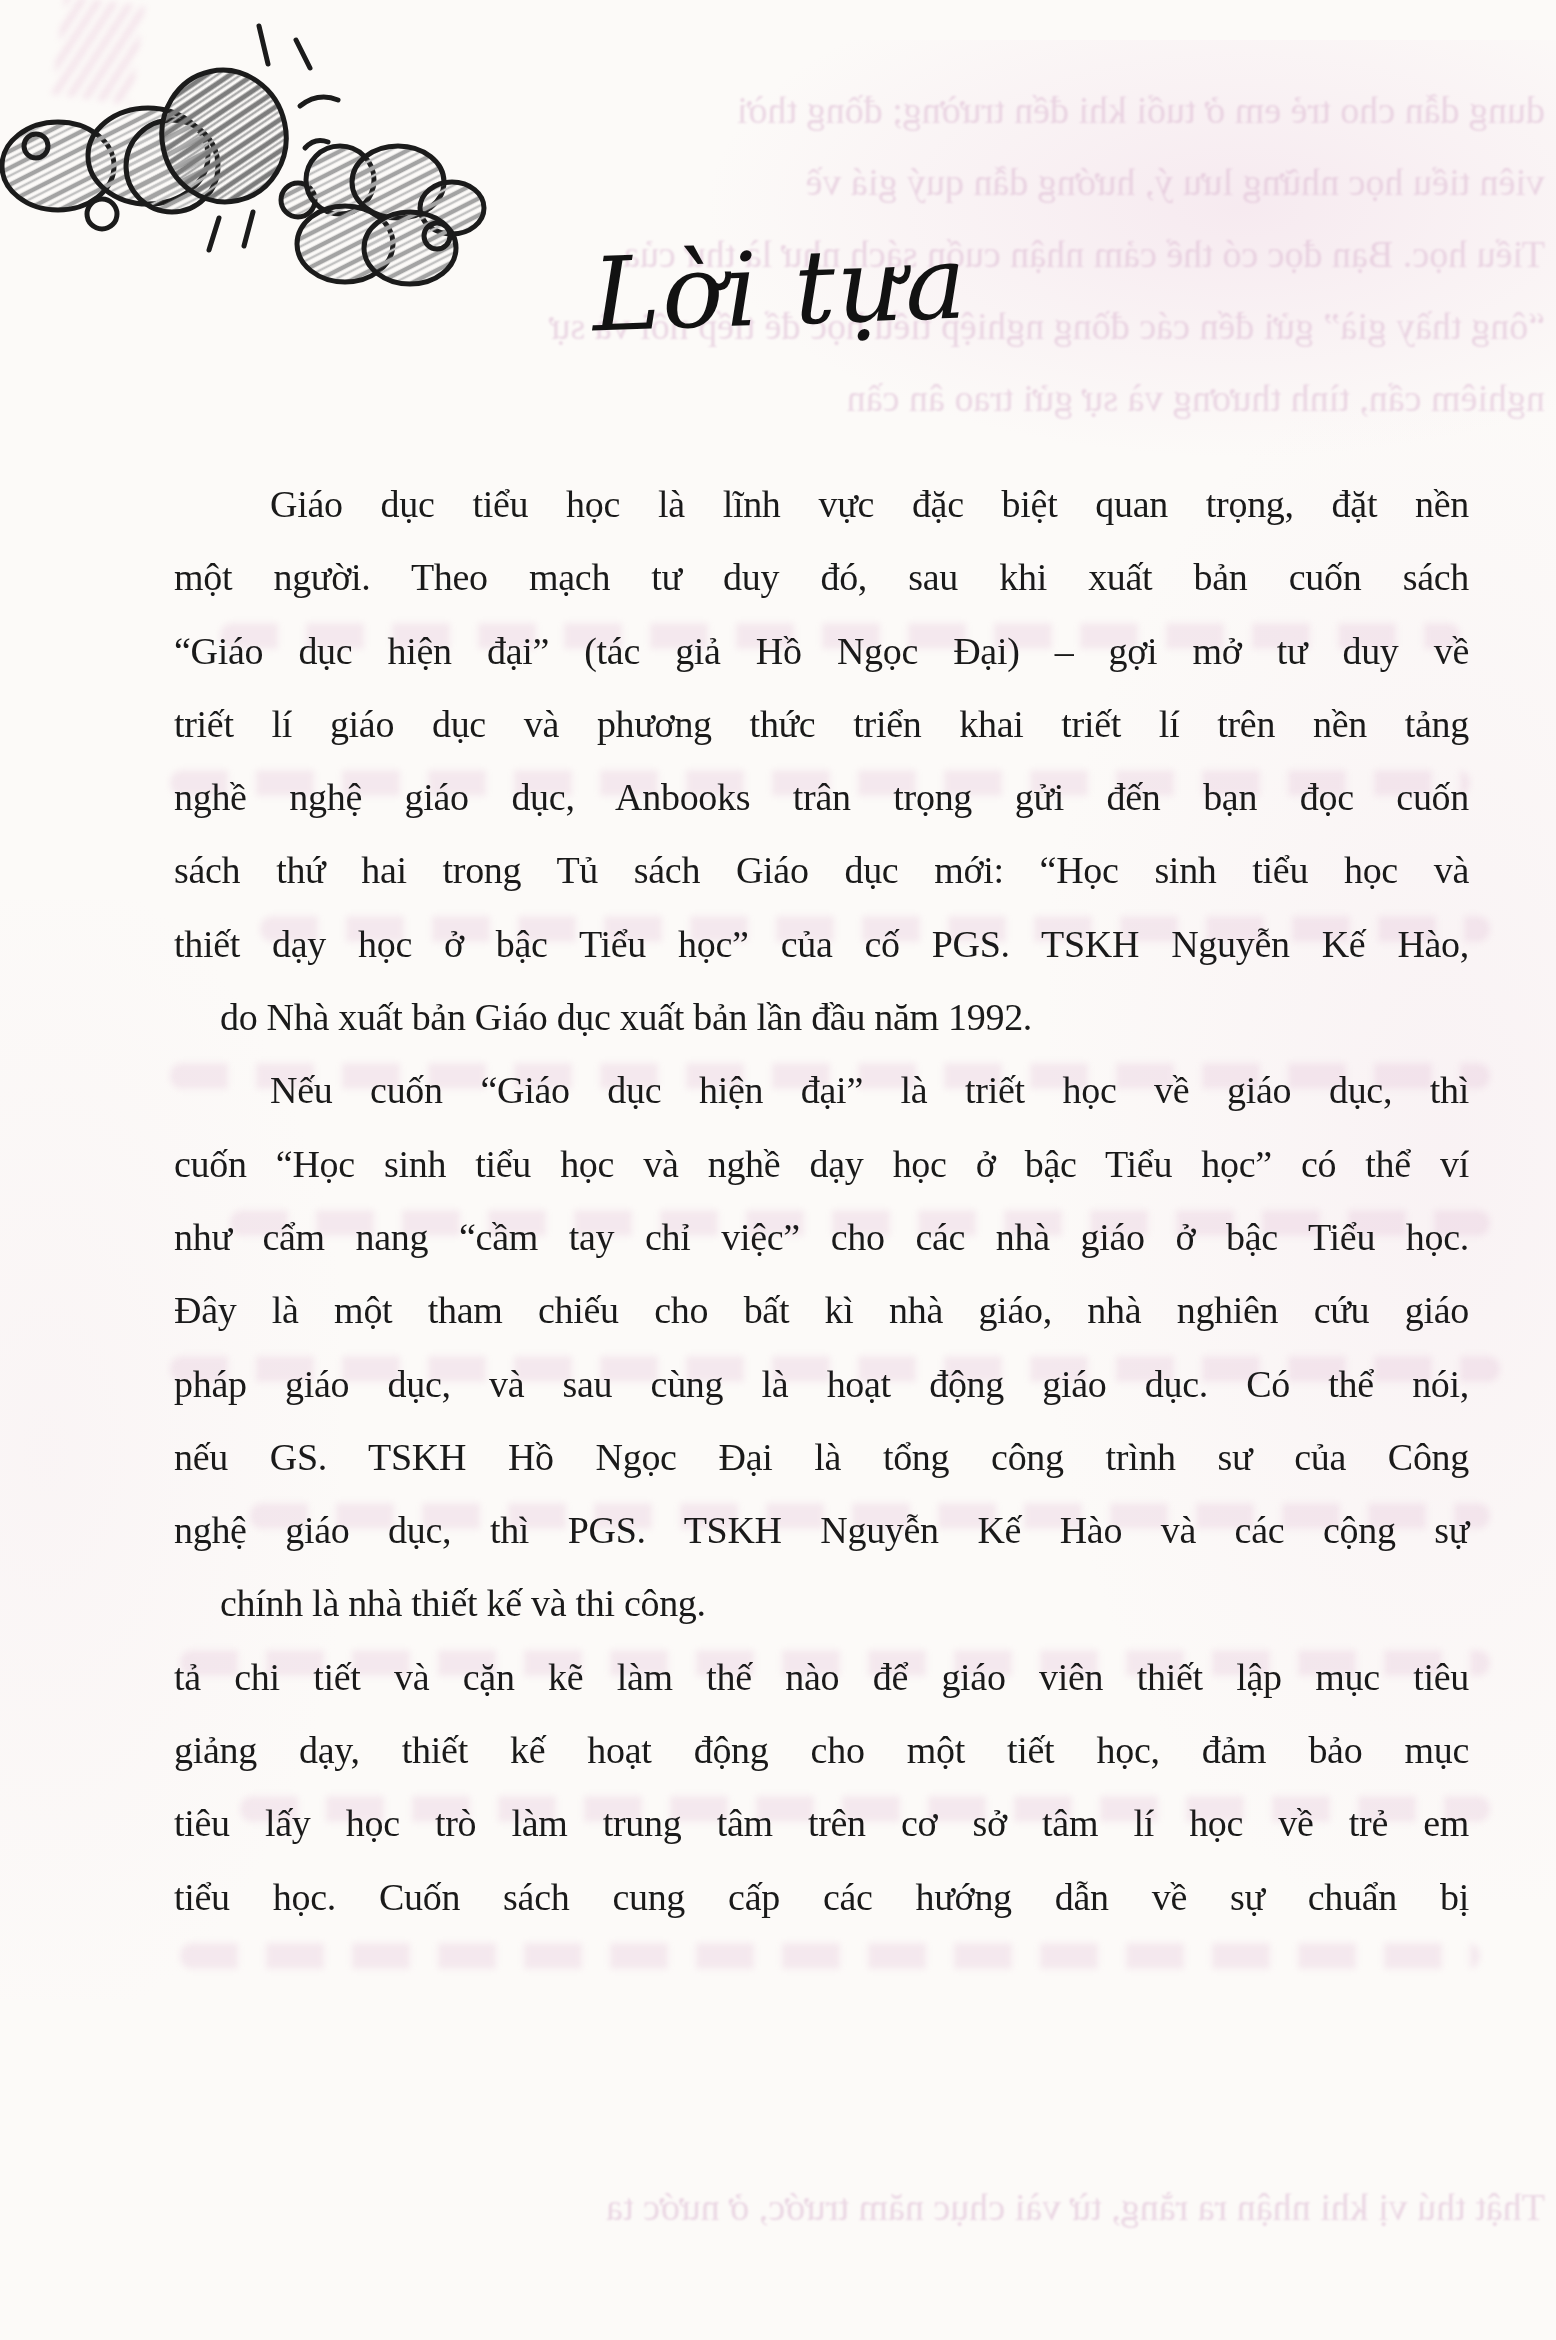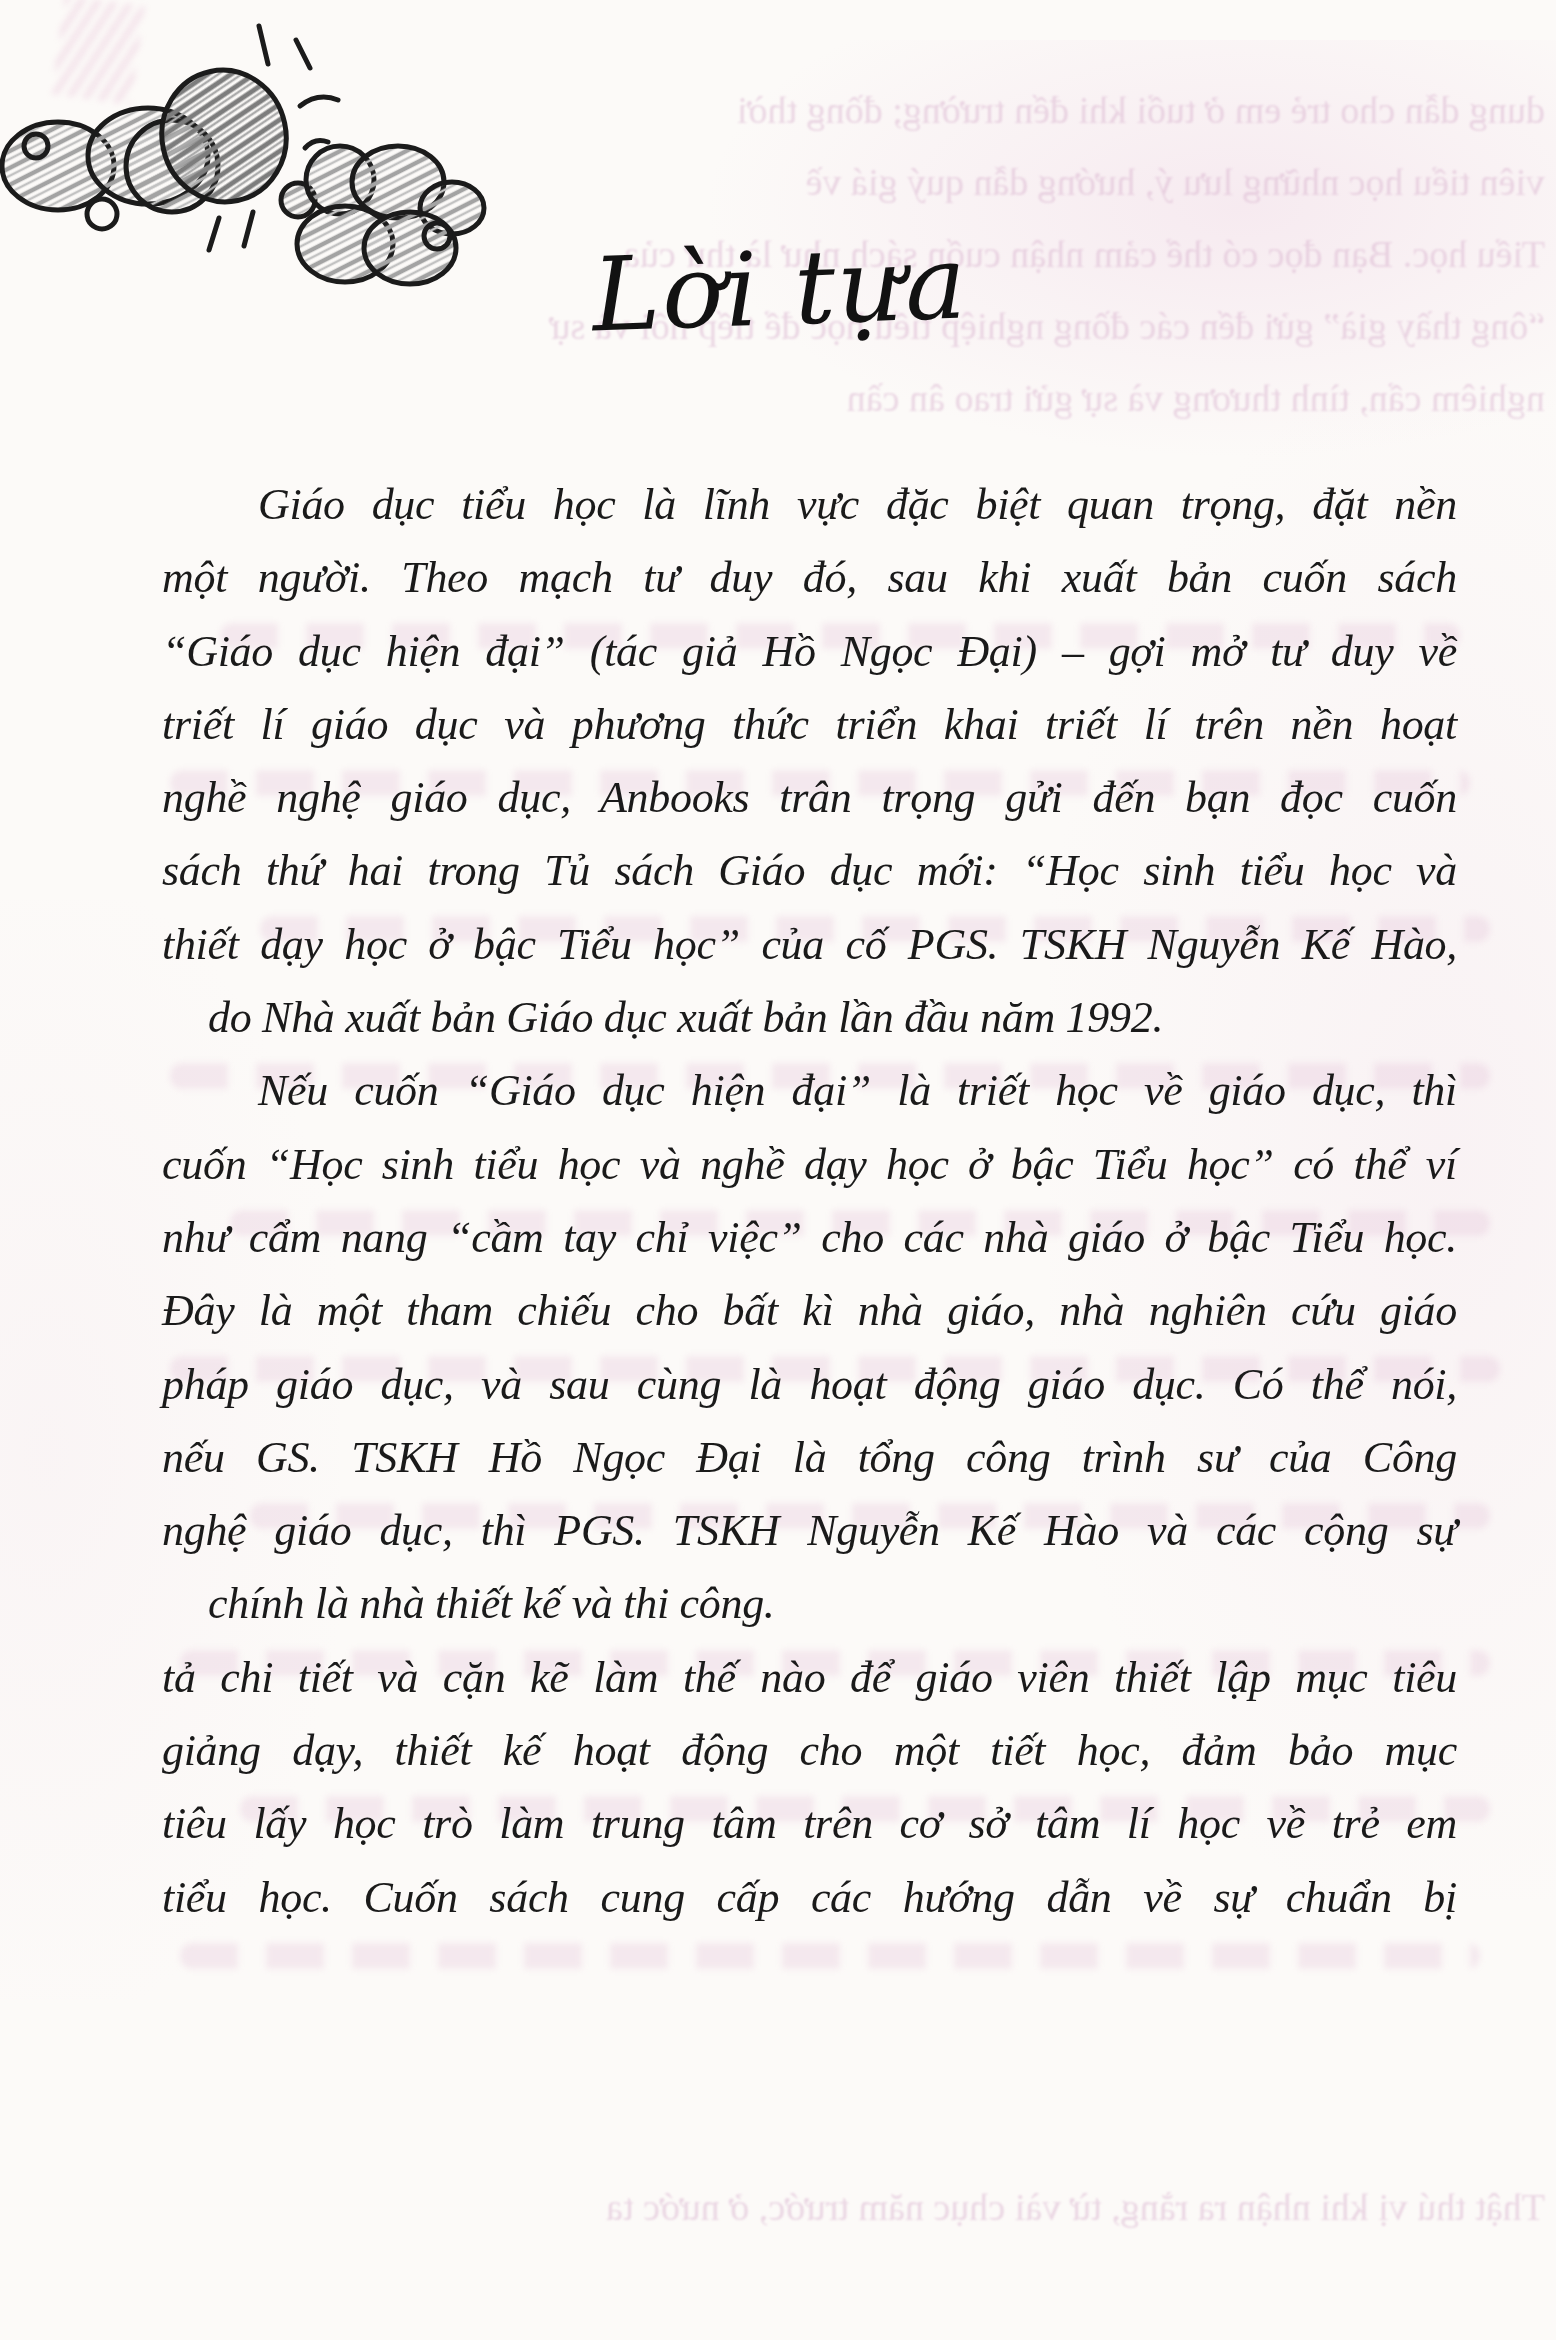--- a/index.html
+++ b/index.html
@@ -35,24 +35,23 @@
     font-family:"DejaVu Serif","Liberation Serif",serif;
     font-style:italic;font-weight:500;
     font-size:102px;line-height:1;
     color:#121212;
     transform:rotate(-2deg);
     letter-spacing:2px;
   }
 
   
   .body-block{
-    position:absolute;left:162px;top:468px;width:1295px;
-    font-size:44px;line-height:73.3px;
+    position:absolute;left:174px;top:468px;width:1295px;
+    font-size:38px;line-height:73.3px;
     letter-spacing:-0.3px;
-    font-style:italic;
   }
   .ln{
     height:73.3px;white-space:nowrap;
     text-align:justify;text-align-last:justify;text-justify:inter-word;
   }
   .ln.ind{padding-left:96px;}
   .ln.end{text-align-last:left;margin-left:46px;}
 
   
   .ghost{
@@ -137,21 +136,21 @@
       </g>
     </g>
   </svg>
 
   <div class="title">Lời tựa</div>
 
   <div class="body-block">
     <div class="ln ind">Giáo dục tiểu học là lĩnh vực đặc biệt quan trọng, đặt nền</div>
     <div class="ln">một người. Theo mạch tư duy đó, sau khi xuất bản cuốn sách</div>
     <div class="ln">“Giáo dục hiện đại” (tác giả Hồ Ngọc Đại) – gợi mở tư duy về</div>
-    <div class="ln">triết lí giáo dục và phương thức triển khai triết lí trên nền hoạt</div>
+    <div class="ln">triết lí giáo dục và phương thức triển khai triết lí trên nền tảng</div>
     <div class="ln">nghề nghệ giáo dục, Anbooks trân trọng gửi đến bạn đọc cuốn</div>
     <div class="ln">sách thứ hai trong Tủ sách Giáo dục mới: “Học sinh tiểu học và</div>
     <div class="ln">thiết dạy học ở bậc Tiểu học” của cố PGS. TSKH Nguyễn Kế Hào,</div>
     <div class="ln end">do Nhà xuất bản Giáo dục xuất bản lần đầu năm 1992.</div>
 
     <div class="ln ind">Nếu cuốn “Giáo dục hiện đại” là triết học về giáo dục, thì</div>
     <div class="ln">cuốn “Học sinh tiểu học và nghề dạy học ở bậc Tiểu học” có thể ví</div>
     <div class="ln">như cẩm nang “cầm tay chỉ việc” cho các nhà giáo ở bậc Tiểu học.</div>
     <div class="ln">Đây là một tham chiếu cho bất kì nhà giáo, nhà nghiên cứu giáo</div>
     <div class="ln">pháp giáo dục, và sau cùng là hoạt động giáo dục. Có thể nói,</div>

